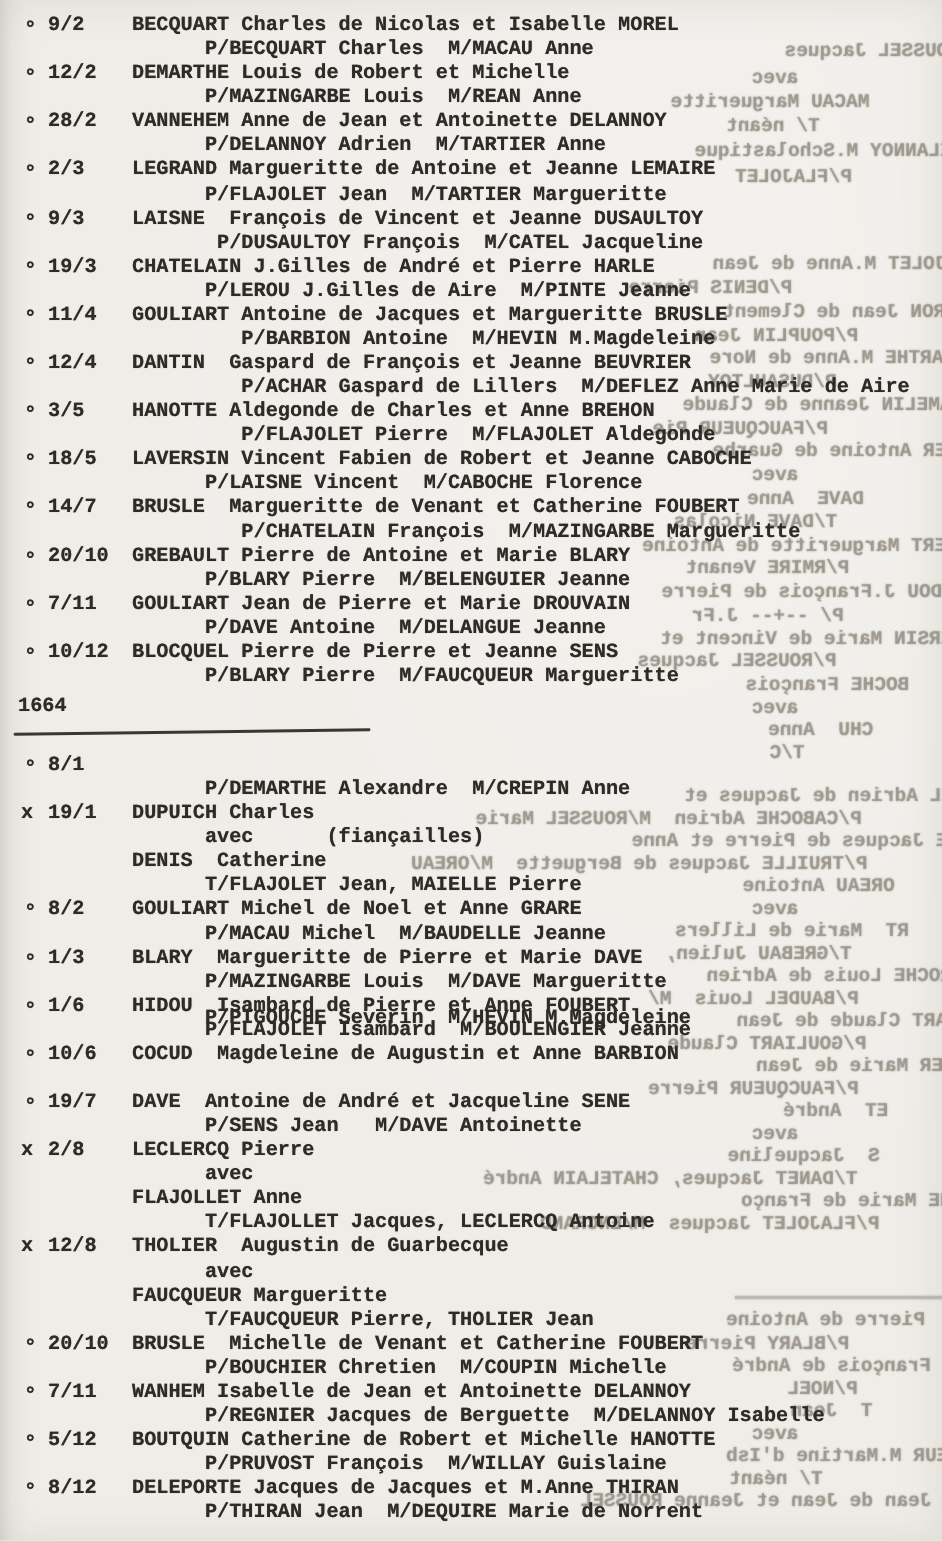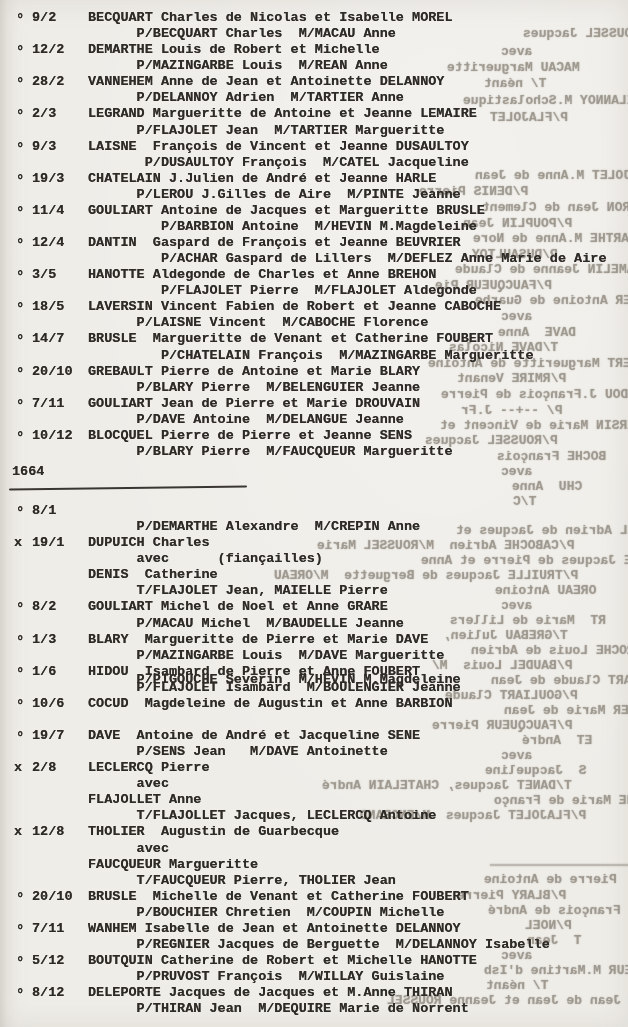--- a/index.html
+++ b/index.html
@@ -120,21 +120,21 @@
       <div class="line" style="top: 10px;"><span class="marker-o">°</span><span class="date">9/2</span><span class="txt">BECQUART Charles de Nicolas et Isabelle MOREL</span></div>
       <div class="line" style="top: 26.1px;"><span class="txt">      P/BECQUART Charles  M/MACAU Anne</span></div>
       <div class="line" style="top: 42.1px;"><span class="marker-o">°</span><span class="date">12/2</span><span class="txt">DEMARTHE Louis de Robert et Michelle</span></div>
       <div class="line" style="top: 58.2px;"><span class="txt">      P/MAZINGARBE Louis  M/REAN Anne</span></div>
       <div class="line" style="top: 74.3px;"><span class="marker-o">°</span><span class="date">28/2</span><span class="txt">VANNEHEM Anne de Jean et Antoinette DELANNOY</span></div>
       <div class="line" style="top: 90.3px;"><span class="txt">      P/DELANNOY Adrien  M/TARTIER Anne</span></div>
       <div class="line" style="top: 106.4px;"><span class="marker-o">°</span><span class="date">2/3</span><span class="txt">LEGRAND Margueritte de Antoine et Jeanne LEMAIRE</span></div>
       <div class="line" style="top: 122.5px;"><span class="txt">      P/FLAJOLET Jean  M/TARTIER Margueritte</span></div>
       <div class="line" style="top: 138.6px;"><span class="marker-o">°</span><span class="date">9/3</span><span class="txt">LAISNE  François de Vincent et Jeanne DUSAULTOY</span></div>
       <div class="line" style="top: 154.6px;"><span class="txt">       P/DUSAULTOY François  M/CATEL Jacqueline</span></div>
-      <div class="line" style="top: 170.7px;"><span class="marker-o">°</span><span class="date">19/3</span><span class="txt">CHATELAIN J.Julien de André et Jeanne HARLE</span></div>
+      <div class="line" style="top: 170.7px;"><span class="marker-o">°</span><span class="date">19/3</span><span class="txt">CHATELAIN J.Gilles de André et Pierre HARLE</span></div>
       <div class="line" style="top: 186.8px; text-align: right;"><span class="txt">      P/LEROU J.Gilles de Aire  M/PINTE Jeanne</span></div>
       <div class="line" style="top: 202.8px;"><span class="marker-o">°</span><span class="date">11/4</span><span class="txt">GOULIART Antoine de Jacques et Margueritte BRUSLE</span></div>
       <div class="line" style="top: 218.9px;"><span class="txt">         P/BARBION Antoine  M/HEVIN M.Magdeleine</span></div>
       <div class="line" style="top: 235px;"><span class="marker-o">°</span><span class="date">12/4</span><span class="txt">DANTIN  Gaspard de François et Jeanne BEUVRIER</span></div>
       <div class="line" style="top: 251px;"><span class="txt">         P/ACHAR Gaspard de Lillers  M/DEFLEZ Anne Marie de Aire</span></div>
       <div class="line" style="top: 267.1px;"><span class="marker-o">°</span><span class="date">3/5</span><span class="txt">HANOTTE Aldegonde de Charles et Anne BREHON</span></div>
       <div class="line" style="top: 283.2px;"><span class="txt">         P/FLAJOLET Pierre  M/FLAJOLET Aldegonde</span></div>
       <div class="line" style="top: 299.3px;"><span class="marker-o">°</span><span class="date">18/5</span><span class="txt">LAVERSIN Vincent Fabien de Robert et Jeanne CABOCHE</span></div>
       <div class="line" style="top: 315.3px;"><span class="txt">      P/LAISNE Vincent  M/CABOCHE Florence</span></div>
       <div class="line" style="top: 331.4px;"><span class="marker-o">°</span><span class="date">14/7</span><span class="txt">BRUSLE  Margueritte de Venant et Catherine FOUBERT</span></div>

